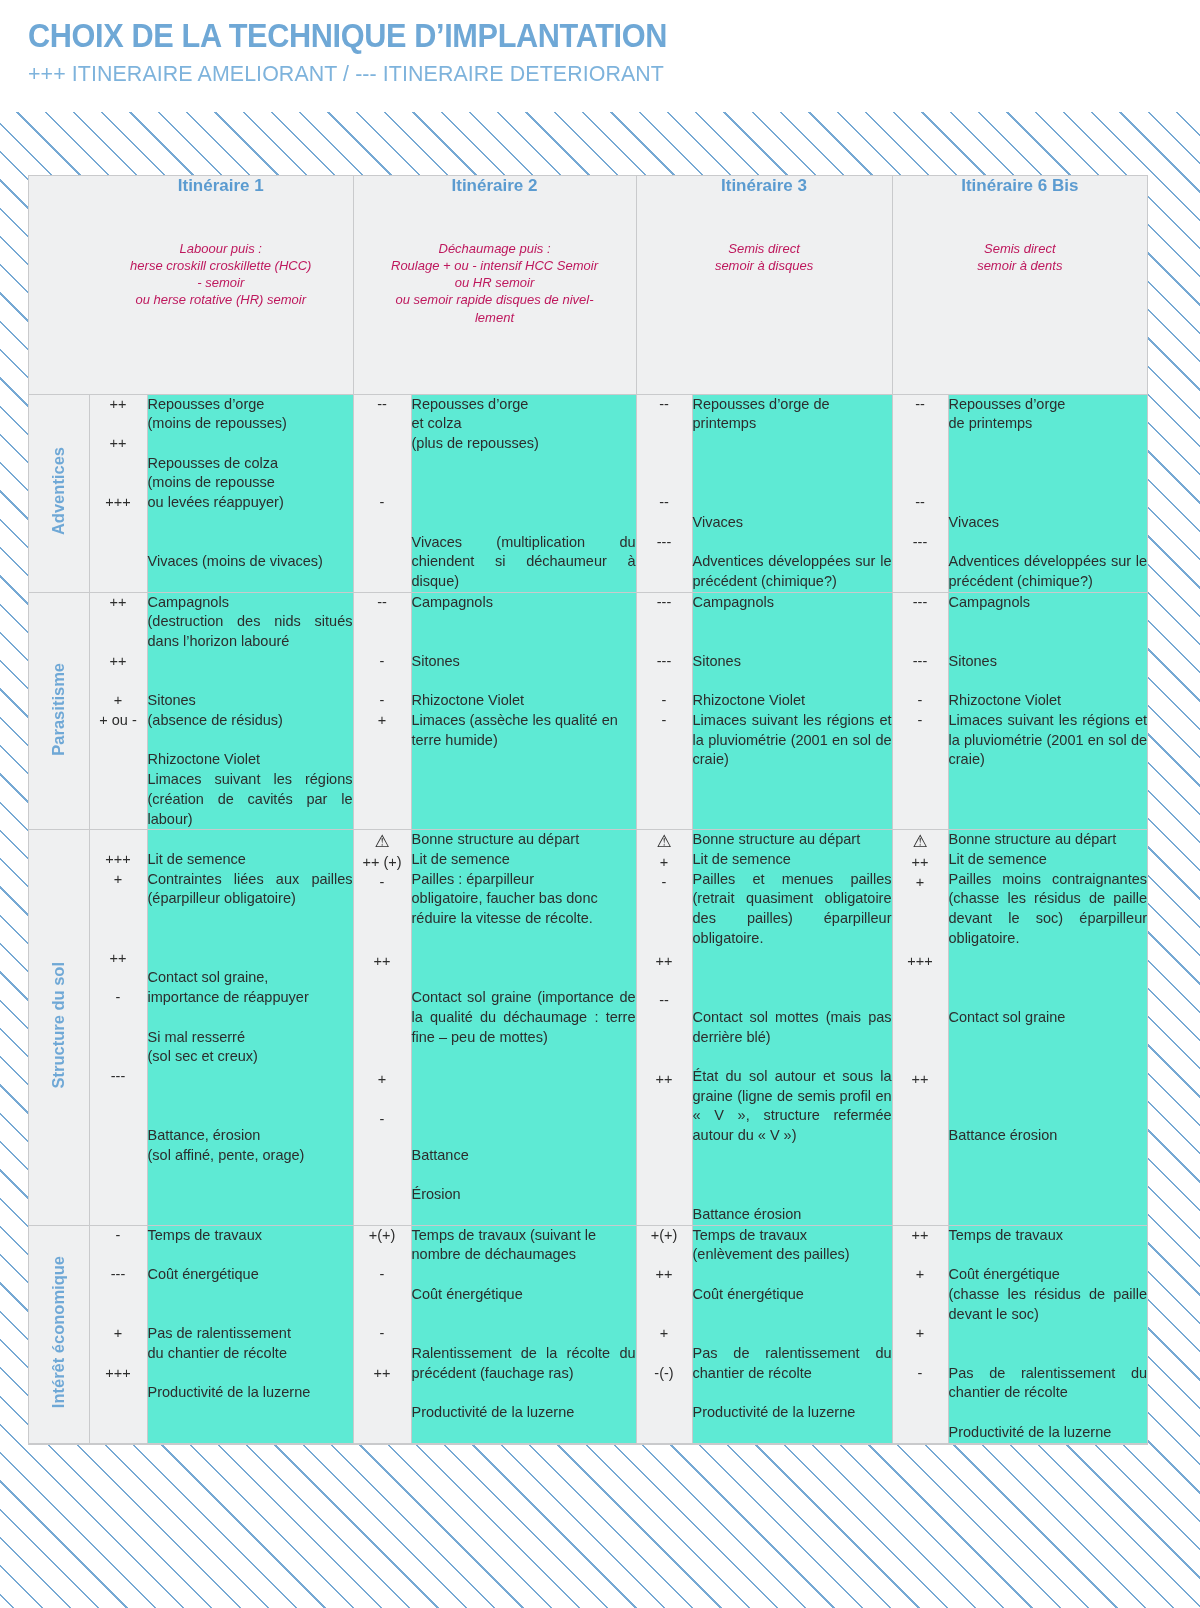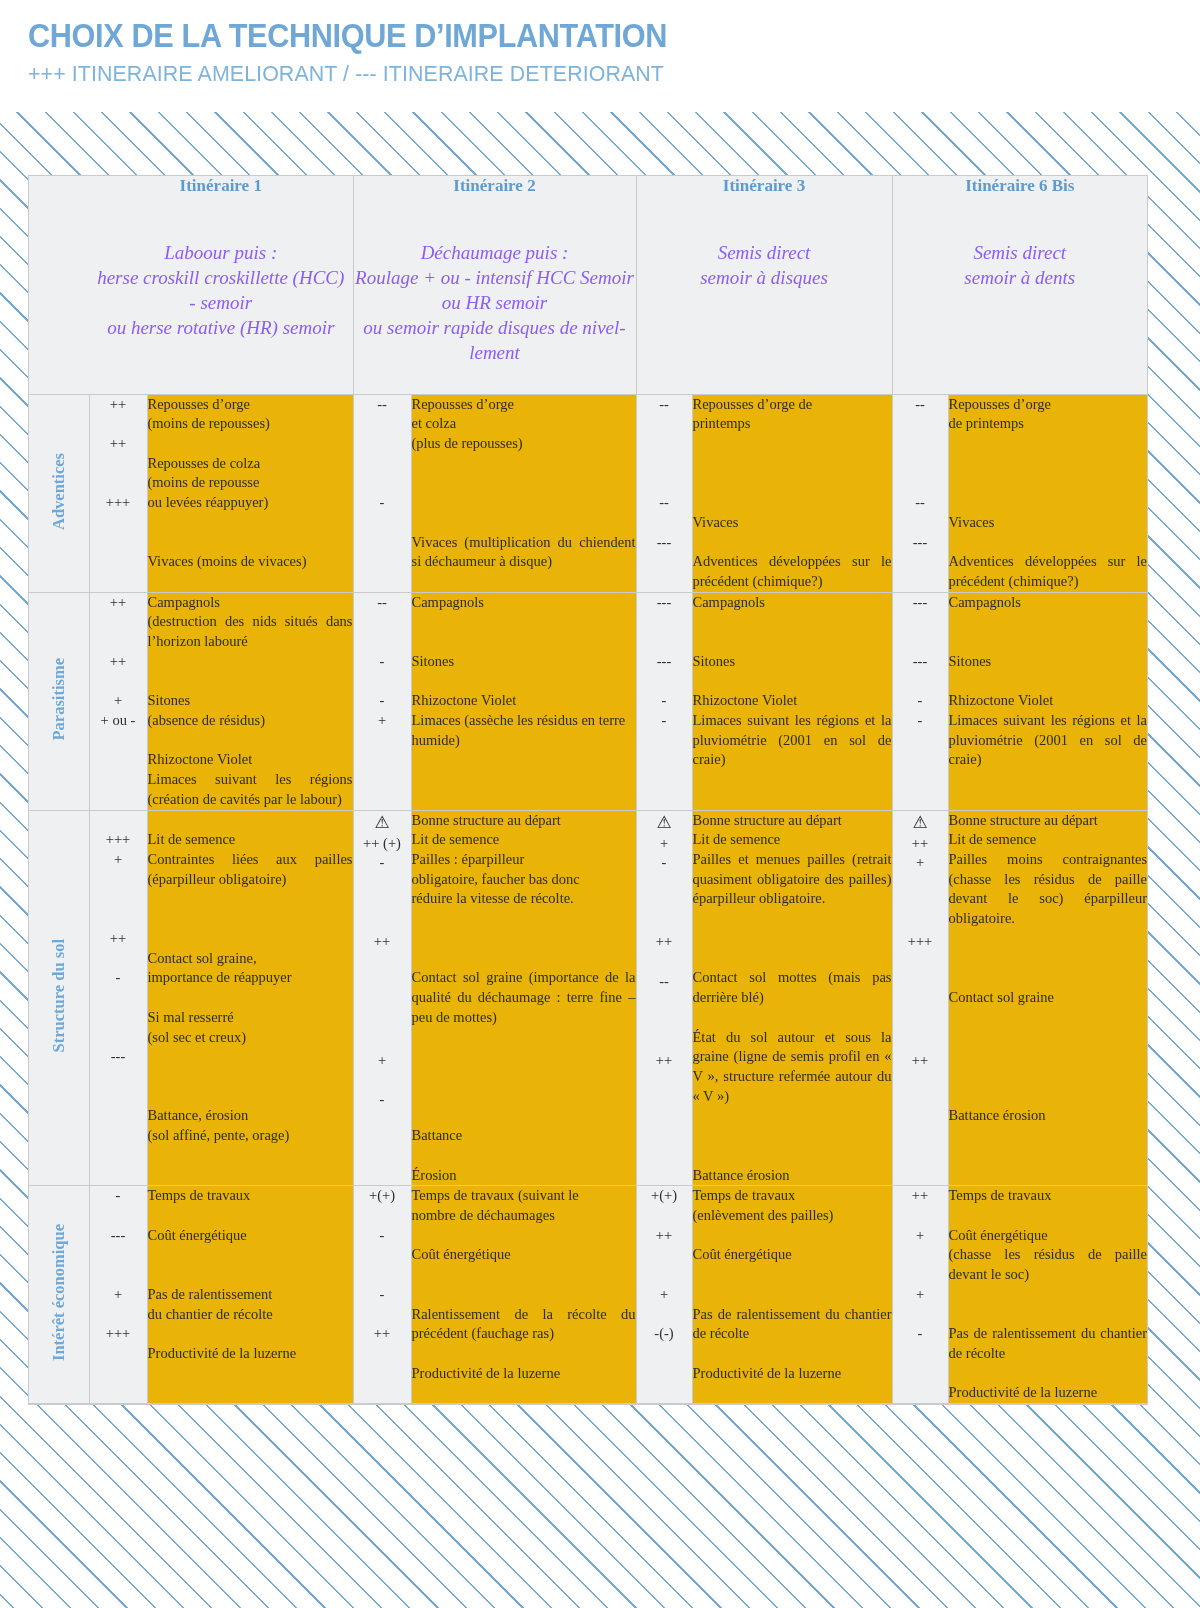--- a/index.html
+++ b/index.html
@@ -49,21 +49,20 @@
   }
 
   
   #table-wrap {
     position:absolute; left:28px; top:175px;
     width:1120px;
     z-index:2;
     background:#ffffff;
     border:1px solid #c9cacc;
     border-top:1px solid #c9cacc;
-    font-family:Liberation Serif, serif;
   }
   table.matrix {
     border-collapse:collapse;
     width:1118px;
     table-layout:fixed;
   }
   table.matrix td { vertical-align:top; padding:0; }
 
   
   col.c-side  { width:60px; }
@@ -88,21 +87,21 @@
   .head-cell.first { border-left:none; }
   .head-blank {
     background:#eff0f1;
     border-bottom:1px solid #c9cacc;
   }
   .itin-name {
     font-size:17px; font-weight:bold; color:#5b9bd0;
     margin-bottom:22px;
   }
   .itin-desc {
-    font-size:19px; font-style:italic; color:#8b5cf6;
+    font-size:13px; font-style:italic; color:#be185d;
     line-height:1.32;
     margin-top:44px;
   }
 
   
   .side-label {
     background:#eff0f1;
     border-right:1px solid #c9cacc;
     border-bottom:1px solid #c9cacc;
     text-align:center;
@@ -117,21 +116,21 @@
   }
   .sign-col {
     background:#eff0f1;
     border-bottom:1px solid #c9cacc;
     border-right:1px solid #c9cacc;
     text-align:center;
     font-size:14.5px; color:#2d2d2d;
     padding:10px 2px 12px 2px;
   }
   .txt-col {
-    background:#eab308;
+    background:#5eead4;
     border-bottom:1px solid #c9cacc;
     border-right:1px solid #c9cacc;
     font-size:14.5px; color:#2d2d2d;
     padding:10px 10px 12px 10px;
     line-height:1.36;
   }
   .txt-col.last { border-right:none; }
 
   .sign-col .entry-sign {
     line-height:1.36;
@@ -317,21 +316,21 @@
             <div class="entry-sign">-</div>
             <div class="entry-sign">+</div>
           </td>
           <td class="txt-col">
             <div class="entry-text">Campagnols</div>
             <div class="entry-text">&nbsp;</div>
             <div class="entry-text">&nbsp;</div>
             <div class="entry-text">Sitones</div>
             <div class="entry-text">&nbsp;</div>
             <div class="entry-text">Rhizoctone Violet</div>
-            <div class="entry-text">Limaces (assèche les résidus en terre humide)</div>
+            <div class="entry-text">Limaces (assèche les qualité en terre humide)</div>
           </td>
           <td class="sign-col">
             <div class="entry-sign">---</div>
             <div class="entry-sign">&nbsp;</div>
             <div class="entry-sign">&nbsp;</div>
             <div class="entry-sign">---</div>
             <div class="entry-sign">&nbsp;</div>
             <div class="entry-sign">-</div>
             <div class="entry-sign">-</div>
           </td>

